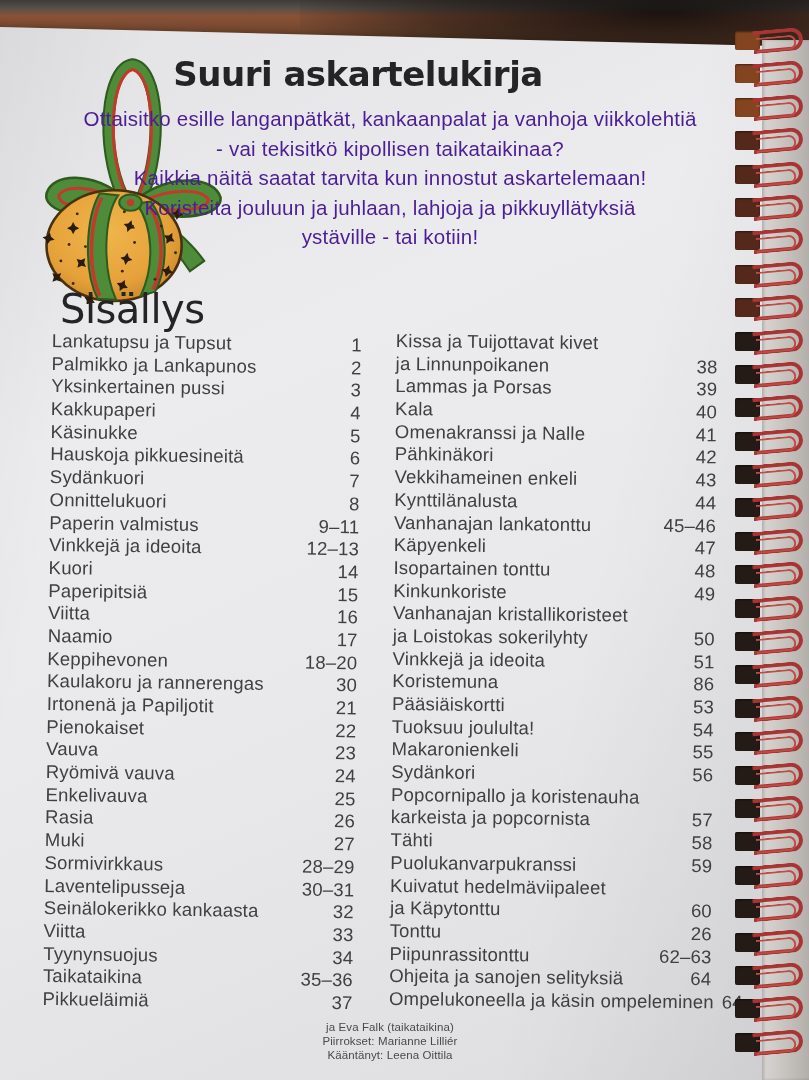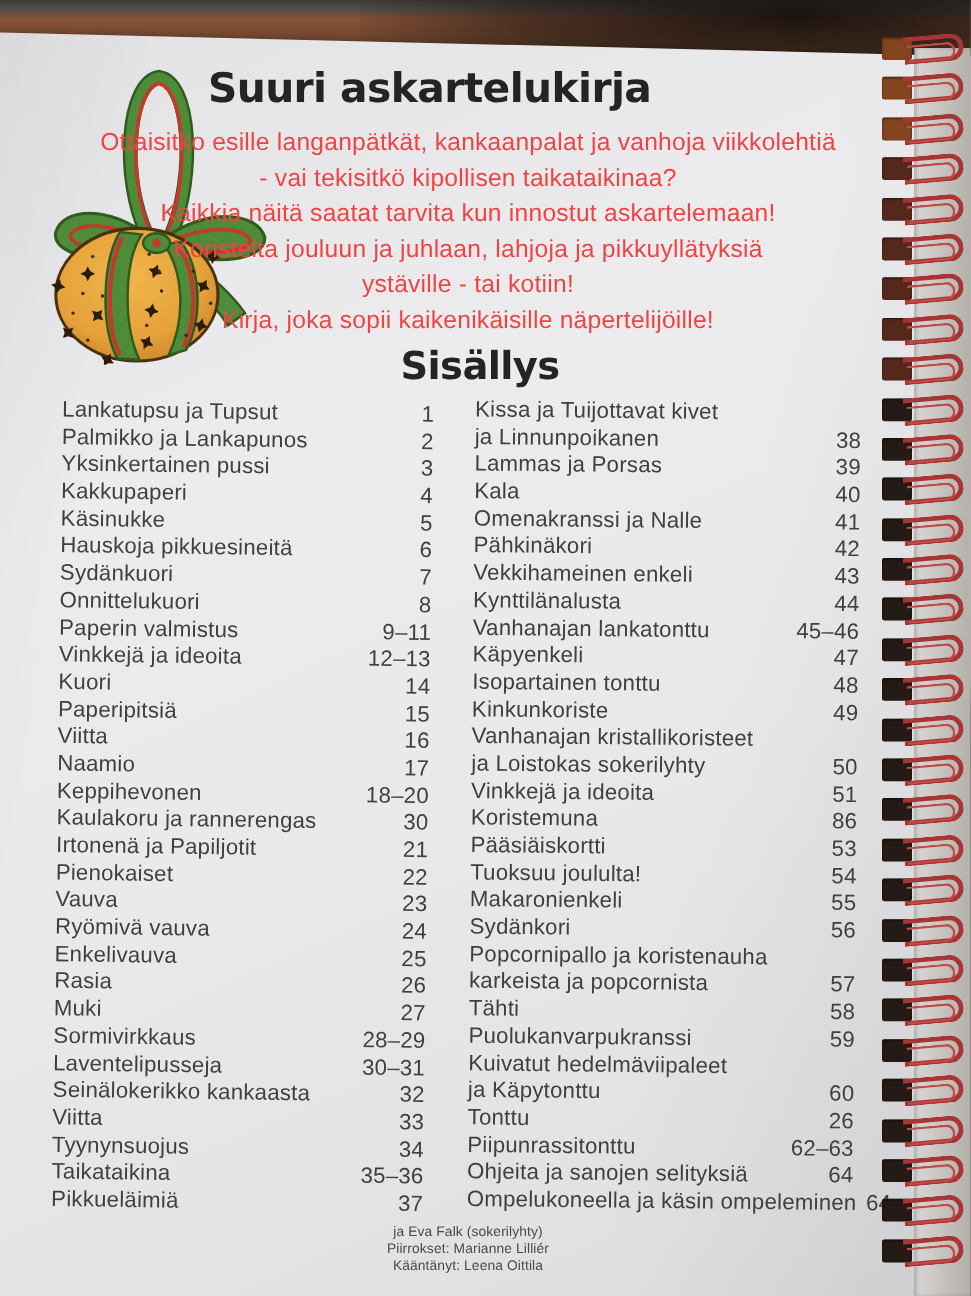--- a/index.html
+++ b/index.html
@@ -30,24 +30,24 @@
     content:"";position:absolute;inset:0;border-radius:inherit;
     background:linear-gradient(100deg,rgba(0,0,0,.05) 0%,rgba(255,255,255,0) 18%,rgba(255,255,255,0) 70%,rgba(0,0,0,.07) 100%);
   }
   .content{position:absolute;inset:0;color:#3b3b3d;padding-left:25px;}
   .title{
     position:absolute;top:54px;left:28px;width:660px;text-align:center;
     font-family:"DejaVu Sans",sans-serif;font-weight:700;font-size:34px;
     letter-spacing:-.5px;color:#242426;
   }
   .intro{position:absolute;top:104px;left:70px;width:640px;text-align:center;
-    font-size:20.5px;line-height:29.6px;letter-spacing:.2px;color:#ef4444;}
+    font-size:20.5px;line-height:29.6px;letter-spacing:.2px;color:#4c1d95;}
   .toc-heading{
-    position:absolute;top:286px;left:60px;width:680px;text-align:center;
-    font-family:"DejaVu Sans",sans-serif;font-weight:700;font-size:32px;
+    position:absolute;top:286px;left:60px;width:680px;text-align:left;
+    font-family:"DejaVu Sans",sans-serif;font-weight:400;font-size:40px;
     letter-spacing:-.5px;color:#242426;
   }
   .col{position:absolute;top:330px;}
   .col-left{left:52px;width:310px;transform:rotate(.8deg);transform-origin:0 0;}
   .col-right{left:396px;width:322px;transform:rotate(.6deg);transform-origin:0 0;}
   .trow{display:flex;justify-content:space-between;align-items:baseline;
     height:22.7px;white-space:nowrap;font-size:18.5px;letter-spacing:.2px;color:#404042;}
   .trow .pg{margin-left:8px;}
   .credits{position:absolute;top:1021px;left:60px;width:660px;text-align:center;
     font-size:11.5px;line-height:13.8px;letter-spacing:.1px;color:#4a4a4c;}
@@ -139,21 +139,20 @@
       <div class="intro-line">Ottaisitko esille langanpätkät, kankaanpalat ja vanhoja viikkolehtiä</div>
 
       <div class="intro-line">- vai tekisitkö kipollisen taikataikinaa?</div>
 
       <div class="intro-line">Kaikkia näitä saatat tarvita kun innostut askartelemaan!</div>
 
       <div class="intro-line">Koristeita jouluun ja juhlaan, lahjoja ja pikkuyllätyksiä</div>
 
       <div class="intro-line">ystäville - tai kotiin!</div>
 
-      <div class="intro-line">Kirja, joka sopii kaikenikäisille näpertelijöille!</div>
     </div>
 
   <div class="toc-heading">Sisällys</div>
 
   <div class="col col-left">
 
       <div class="trow">
         <span class="lbl">Lankatupsu ja Tupsut</span>
         <span class="pg">1</span>
       </div>
@@ -453,21 +452,21 @@
 
       <div class="trow">
         <span class="lbl">Ompelukoneella ja käsin ompeleminen</span>
         <span class="pg">64</span>
       </div>
     </div>
 
   <div class="credits">
 
 
-      <div class="credit-line">ja Eva Falk (sokerilyhty)</div>
+      <div class="credit-line">ja Eva Falk (taikataikina)</div>
 
       <div class="credit-line">Piirrokset: Marianne Lilliér</div>
 
       <div class="credit-line">Kääntänyt: Leena Oittila</div>
     </div>
 
 </div>
 
 <div class="spiral">
     <div class="ring">

